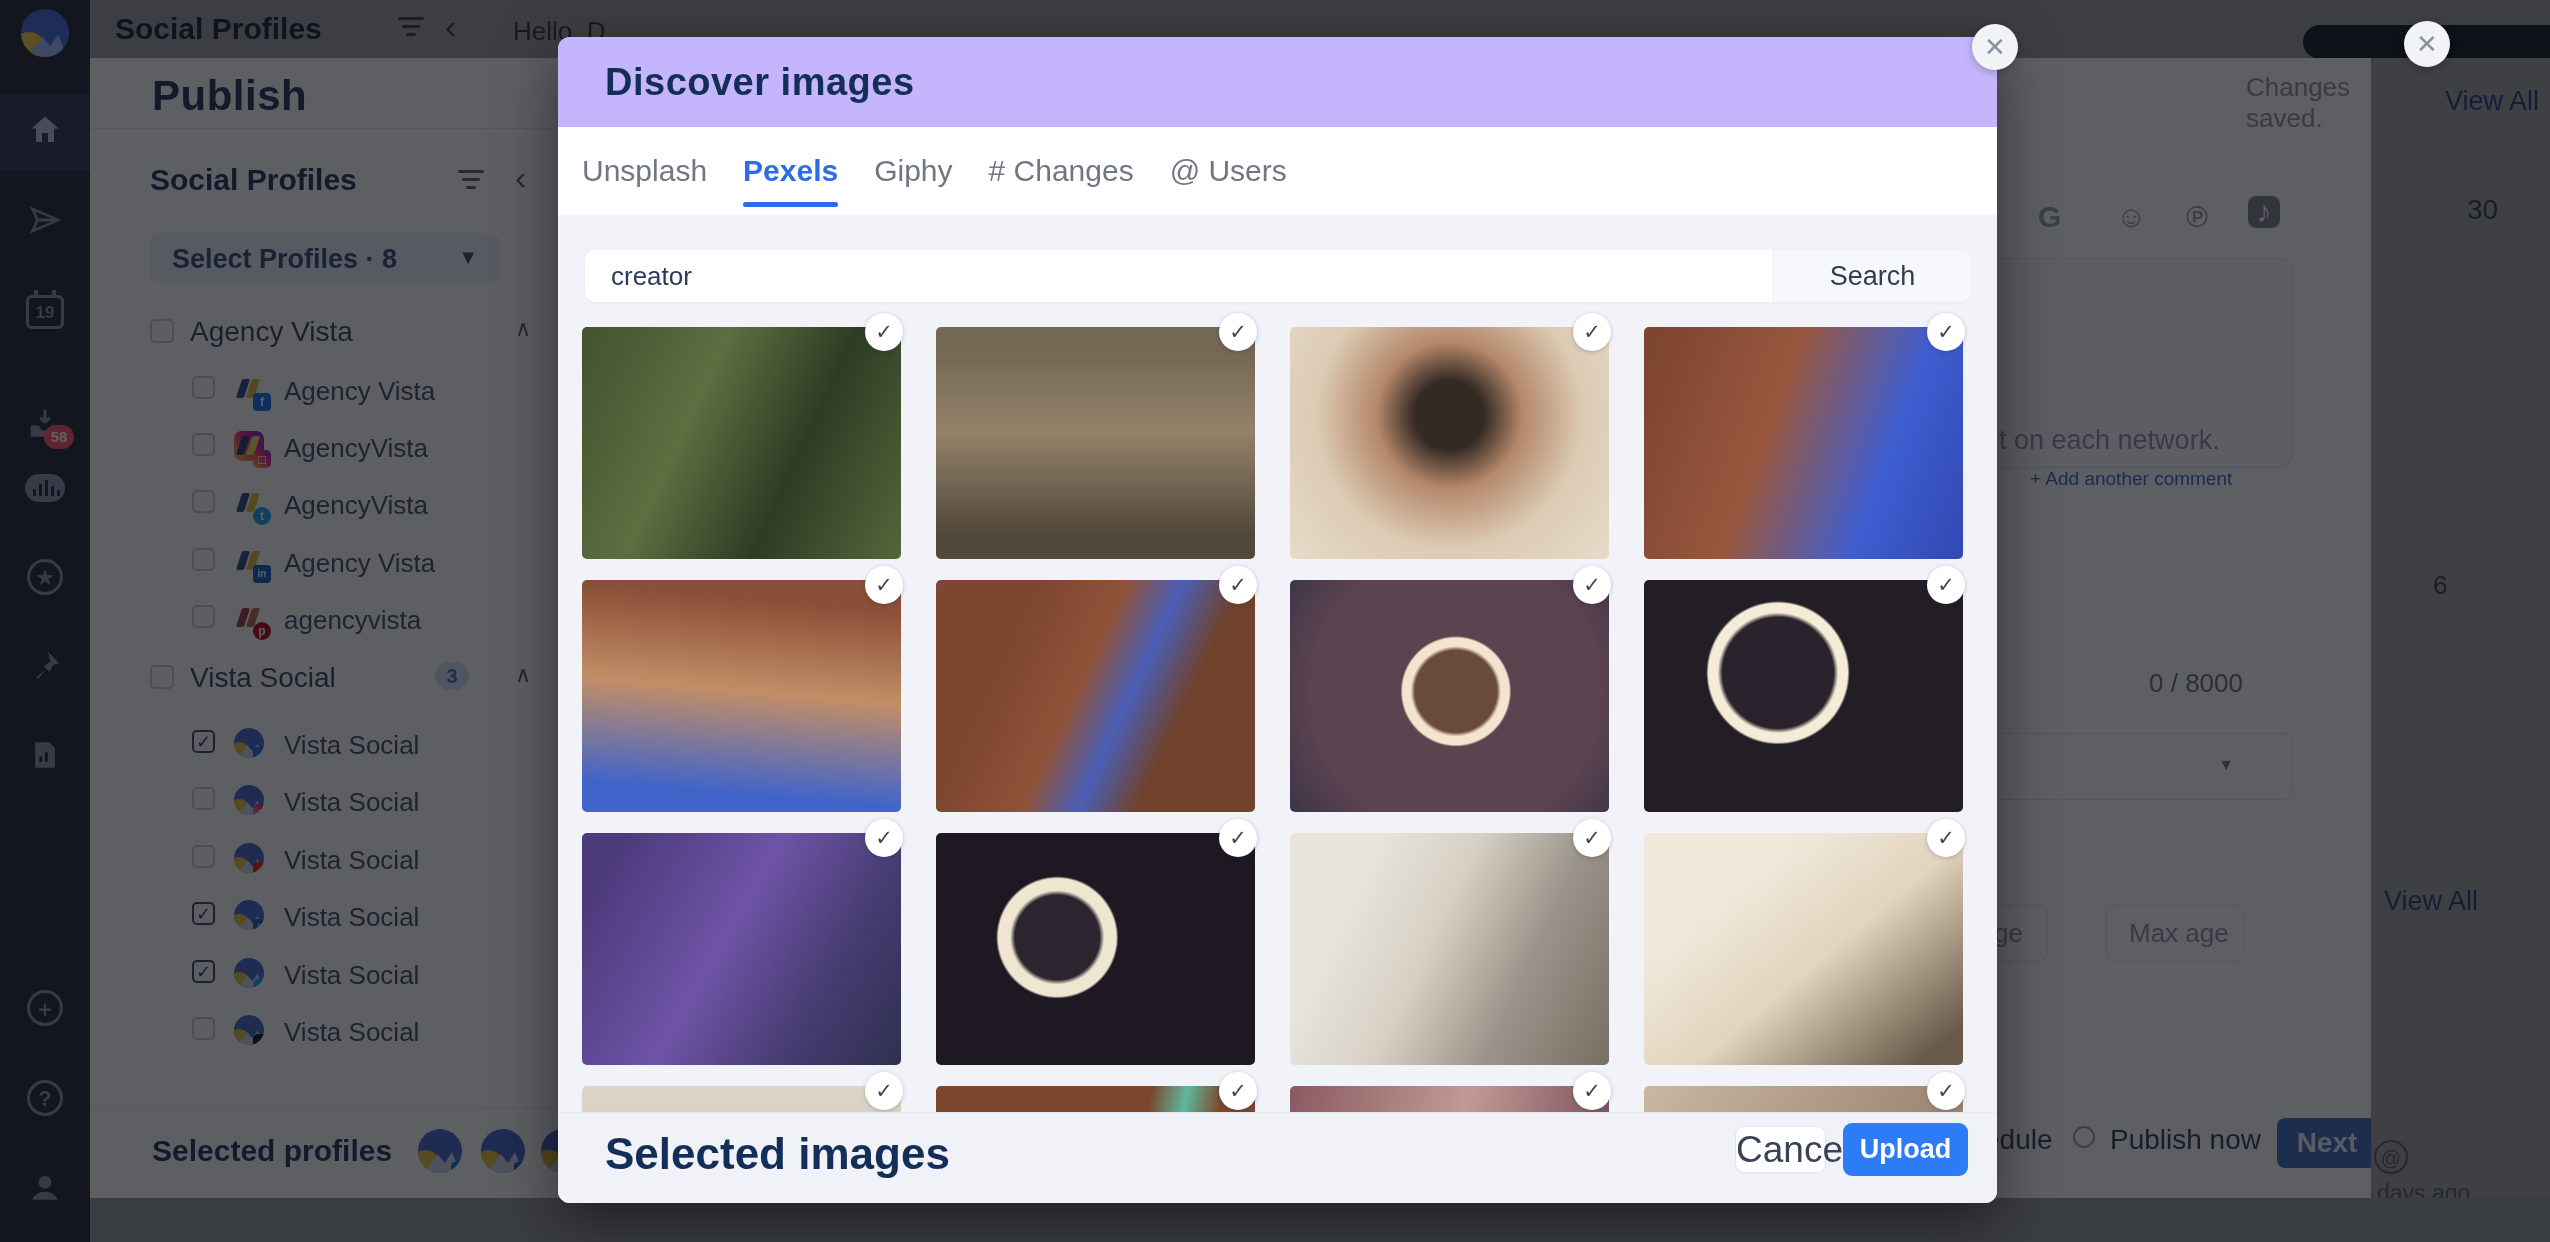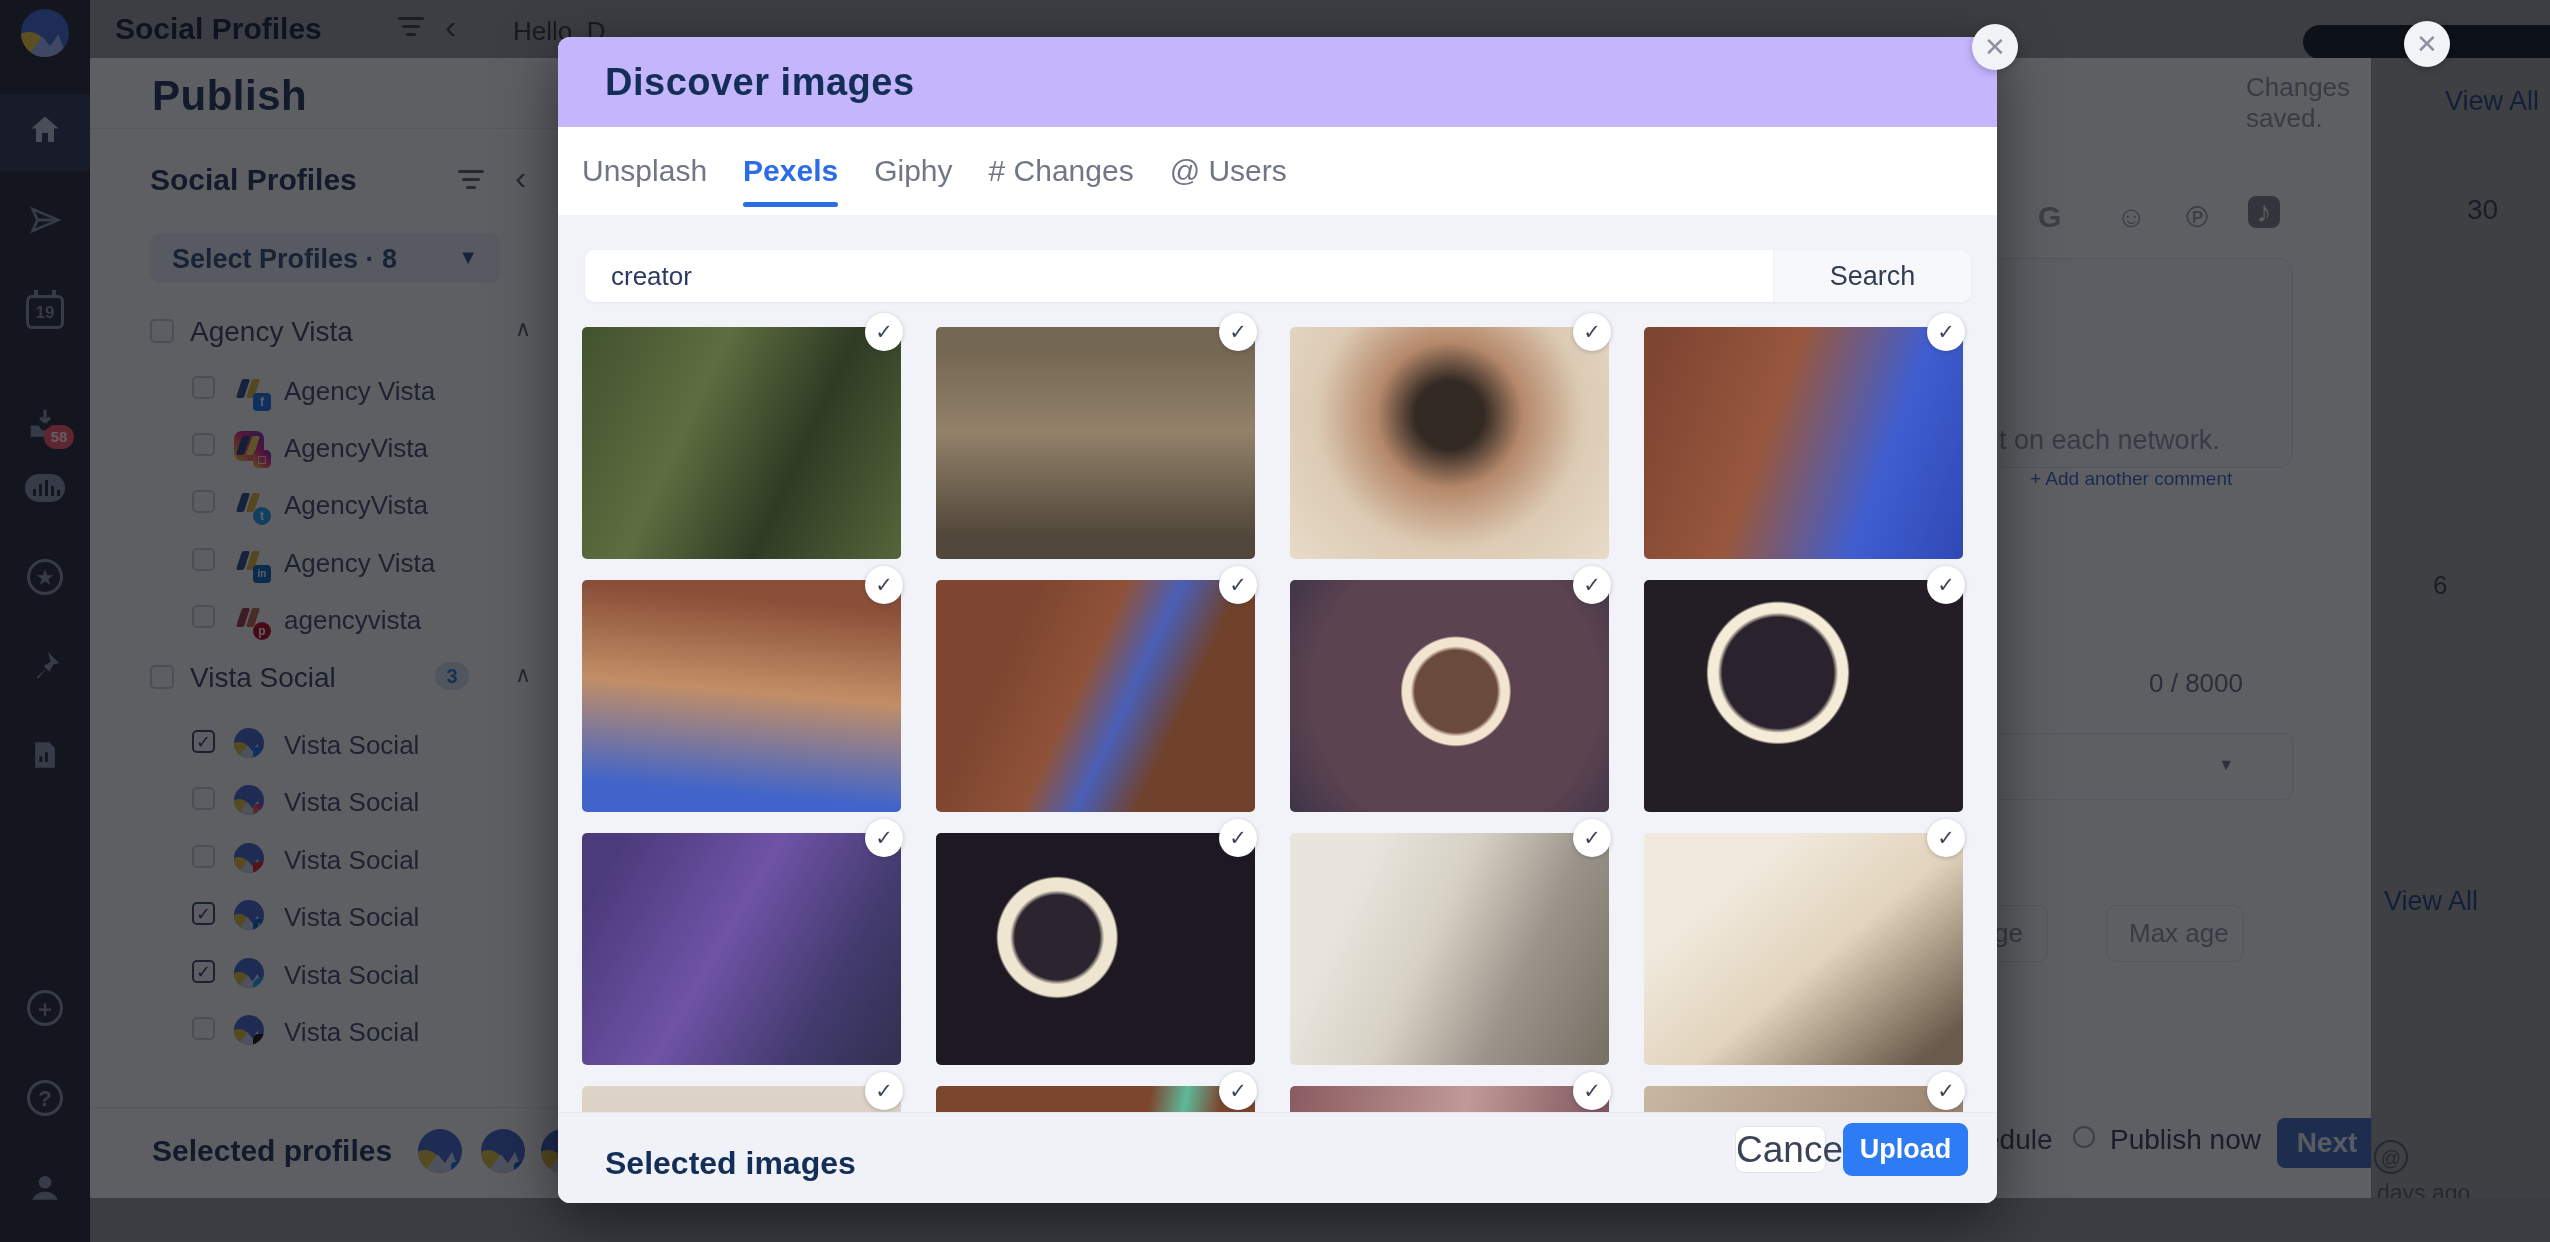--- a/index.html
+++ b/index.html
@@ -96,21 +96,21 @@
   .tab.active { color:#2b6ce8; font-weight:600; }
   .tab.active:after { content:""; position:absolute; left:0; right:0; bottom:8px; height:5px; border-radius:3px; background:#2b6ce8; }
   #m-search { position:absolute; left:27px; top:213px; width:1386px; height:52px; display:flex; border-radius:10px; overflow:hidden; box-shadow:0 1px 3px rgba(40,50,80,.06); }
   #m-search input { flex:1; border:0; outline:none; background:#fff; font-size:26px; color:#2b3a5e; padding:0 26px; font-family:inherit; }
   #m-search .btn { width:198px; background:#f7f8fb; border-left:1px solid #eef0f6; font-size:27px; color:#323c52; text-align:center; line-height:52px; cursor:pointer; }
   #m-grid { position:absolute; left:24px; top:290px; width:1390px; height:876px; display:grid; grid-template-columns:repeat(4,319px); grid-auto-rows:232px; column-gap:35px; row-gap:21px; }
   .cell { position:relative; }
   .ph { position:absolute; inset:0; border-radius:5px; }
   .check { position:absolute; right:-2px; top:-14px; width:38px; height:38px; border-radius:50%; background:#fff; box-shadow:0 1px 4px rgba(30,40,60,.25); color:#3c4557; font-size:21px; font-weight:700; text-align:center; line-height:38px; z-index:2; }
   #m-foot { position:absolute; left:0; top:1075px; width:100%; height:91px; background:#f0f2f8; border-top:1px solid #e7e9f1; z-index:3; }
-  #m-foot .lbl { position:absolute; left:47px; top:32px; font-size:32px; font-weight:700; color:#132f57; }
+  #m-foot .lbl { position:absolute; left:47px; top:16px; font-size:44px; font-weight:700; color:#132f57; }
   #cancel-btn { position:absolute; left:1177px; top:13px; width:91px; height:47px; background:#fff; border:1px solid #e2e4ec; border-radius:9px; font-size:37px; color:#3a4356; text-align:center; line-height:45px; cursor:pointer; }
   #upload-btn { position:absolute; left:1285px; top:10px; width:125px; height:53px; background:#2e7bf6; border-radius:9px; font-size:27px; font-weight:600; color:#fff; text-align:center; line-height:53px; cursor:pointer; }
   .x-circle { width:46px; height:46px; border-radius:50%; background:#f2f3f7; box-shadow:0 2px 8px rgba(0,0,0,.25); color:#8b90a4; font-size:26px; font-weight:700; text-align:center; line-height:46px; z-index:22; cursor:pointer; }
 </style>
 </head>
 <body>
 
 <div id="stage">
 
   <div id="topbar" class="abs">

